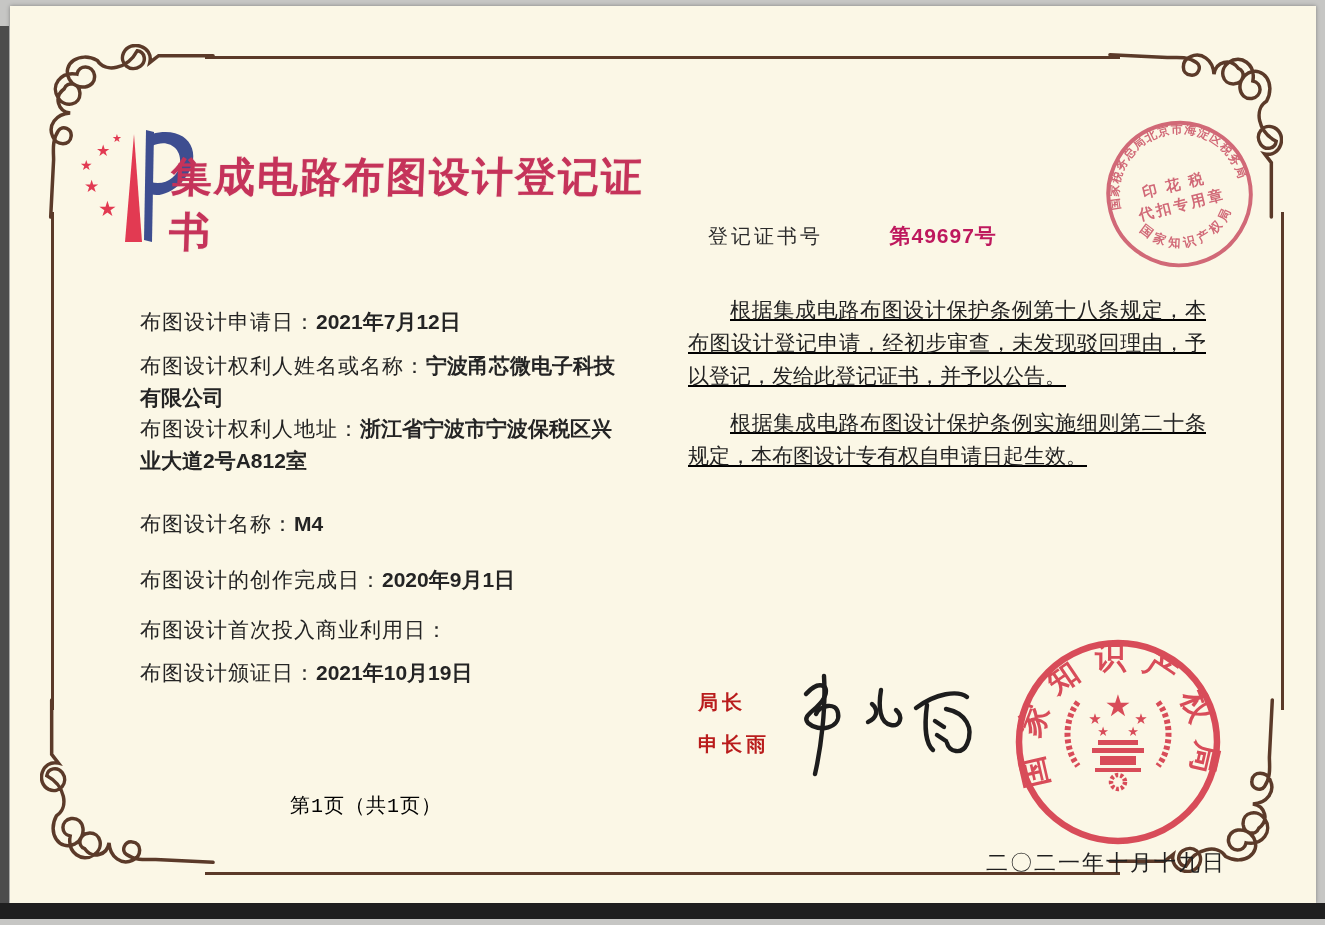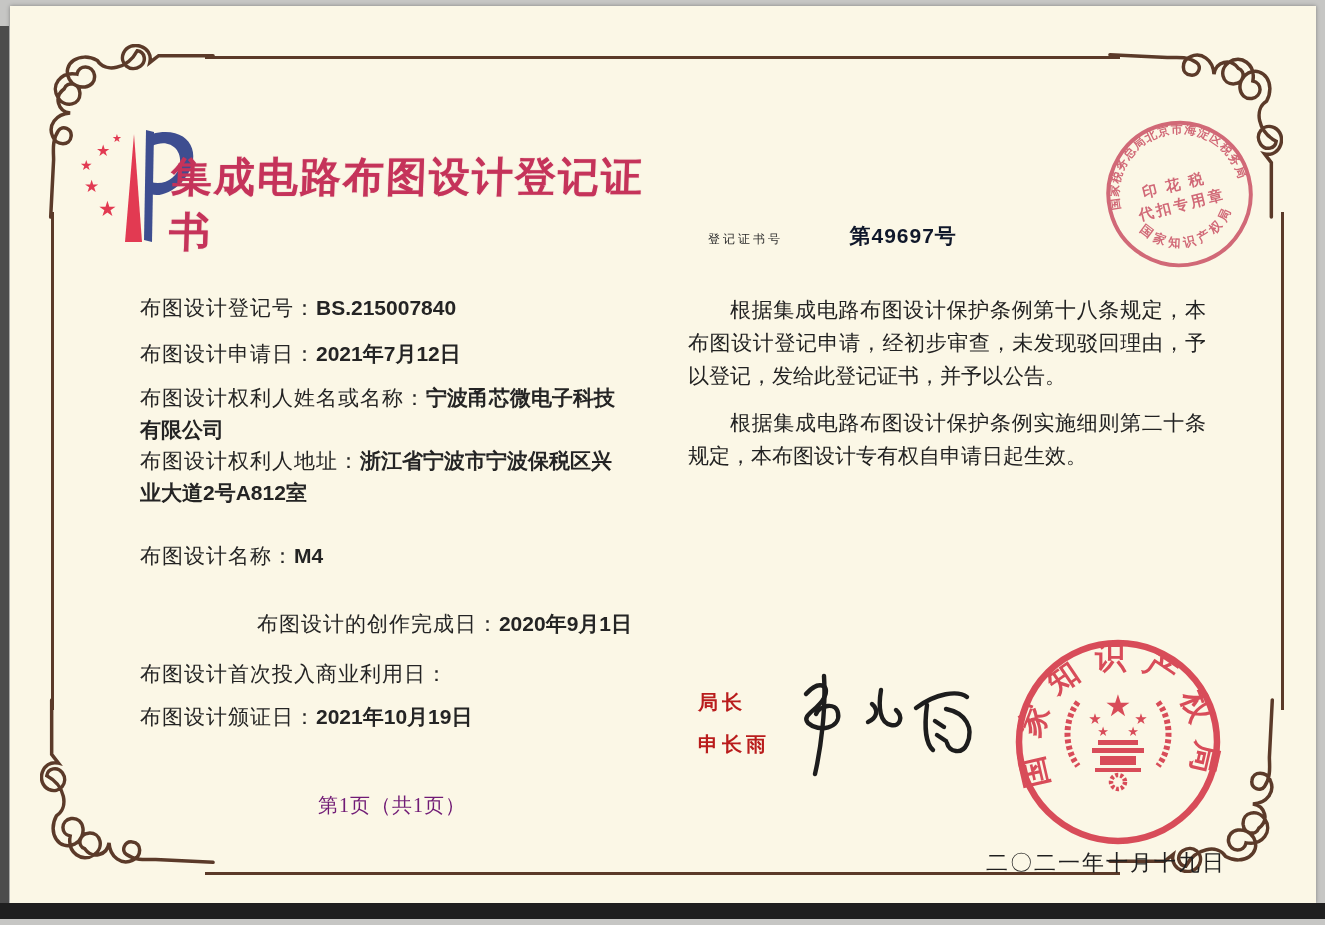--- a/index.html
+++ b/index.html
@@ -35,34 +35,34 @@
     position:absolute;left:170px;top:150px;width:480px;
     font-family:"DejaVu Serif","Liberation Serif",serif;
     font-weight:bold;font-size:41px;letter-spacing:2px;color:#c5335a;
     transform:skewX(-2deg);
     text-shadow:0 0 1px rgba(197,51,90,.55);
   }
 
   .cert-no-row{position:absolute;left:708px;top:222px;white-space:nowrap;}
   .cert-no-row .lbl{
     font-family:"DejaVu Serif","Liberation Serif",serif;
-    font-size:12px;color:#2c2c2c;letter-spacing:3px;
+    font-size:20px;color:#2c2c2c;letter-spacing:3px;
   }
   .cert-no-row .val{
-    font-weight:bold;font-size:21px;color:#0f172a;margin-left:62px;letter-spacing:1px;
+    font-weight:bold;font-size:21px;color:#be185d;margin-left:62px;letter-spacing:1px;
   }
 
   .fields{position:absolute;left:140px;top:292px;width:492px;}
   .field{font-size:21px;line-height:31px;color:#242424;}
   .field .lbl{font-family:"DejaVu Serif","Liberation Serif",serif;letter-spacing:1px;}
   .field .val{font-weight:bold;font-family:"Liberation Sans","DejaVu Sans",sans-serif;}
   .f1{margin-top:14px;} .f2{margin-top:12px;} .f3{margin-top:0;}
-  .f4{margin-top:32px;} .f5{margin-top:36px;text-align:right;} .f6{margin-top:18px;} .f7{margin-top:11px;}
-
-  .paras{position:absolute;left:688px;top:294px;width:518px;}
+  .f4{margin-top:32px;} .f5{margin-top:24px;} .f6{margin-top:18px;} .f7{margin-top:11px;}
+
+  .paras{position:absolute;left:688px;top:294px;width:518px;text-decoration:underline;}
   .paras p{
     margin:0 0 14px 0;text-indent:2em;text-align:justify;
     font-family:"DejaVu Serif","Liberation Serif",serif;
     font-size:21px;line-height:33px;color:#222;
   }
 
   .sig-block{position:absolute;left:698px;top:692px;}
   .sig-block div{font-weight:bold;font-size:20px;color:#b91c1c;letter-spacing:4px;line-height:20px;}
   .sig-block .name{margin-top:22px;}
   .sig-hand{position:absolute;left:768px;top:664px;}
@@ -70,22 +70,22 @@
   .big-seal{position:absolute;left:1012px;top:636px;opacity:.93;}
   .seal-date{
     position:absolute;left:986px;top:848px;width:240px;
     font-family:"DejaVu Serif","Liberation Serif",serif;
     font-size:22px;color:#1f1f1f;letter-spacing:2px;white-space:nowrap;
   }
   .small-seal{position:absolute;left:1096px;top:110px;transform:rotate(-14deg);opacity:.82;}
 
   .page-footer{
     position:absolute;left:290px;top:792px;
-    font-family:Liberation Serif, serif;
-    font-size:20px;color:#701a75;letter-spacing:1px;margin-left:28px;
+    font-family:Liberation Mono, monospace;
+    font-size:20px;color:#000000;letter-spacing:1px;
   }
 </style>
 </head>
 <body>
 
 <div class="paper"></div>
 <div class="scan-strip-left"></div>
 <div class="scan-band-bottom"></div>
 
 <div class="bline top"></div>
@@ -179,23 +179,20 @@
     </text>
   </svg>
 </div>
 
 <div class="cert-no-row">
   <span class="lbl">登记证书号</span>
   <span class="val">第49697号</span>
 </div>
 
 <div class="fields">
-  <div class="field f0">
-    <span class="lbl">布图设计登记号：</span><span class="val">BS.215007840</span>
-  </div>
   <div class="field f1">
     <span class="lbl">布图设计申请日：</span><span class="val">2021年7月12日</span>
   </div>
   <div class="field f2">
     <span class="lbl">布图设计权利人姓名或名称：</span><span class="val">宁波甬芯微电子科技有限公司</span>
   </div>
   <div class="field f3">
     <span class="lbl">布图设计权利人地址：</span><span class="val">浙江省宁波市宁波保税区兴业大道2号A812室</span>
   </div>
   <div class="field f4">

